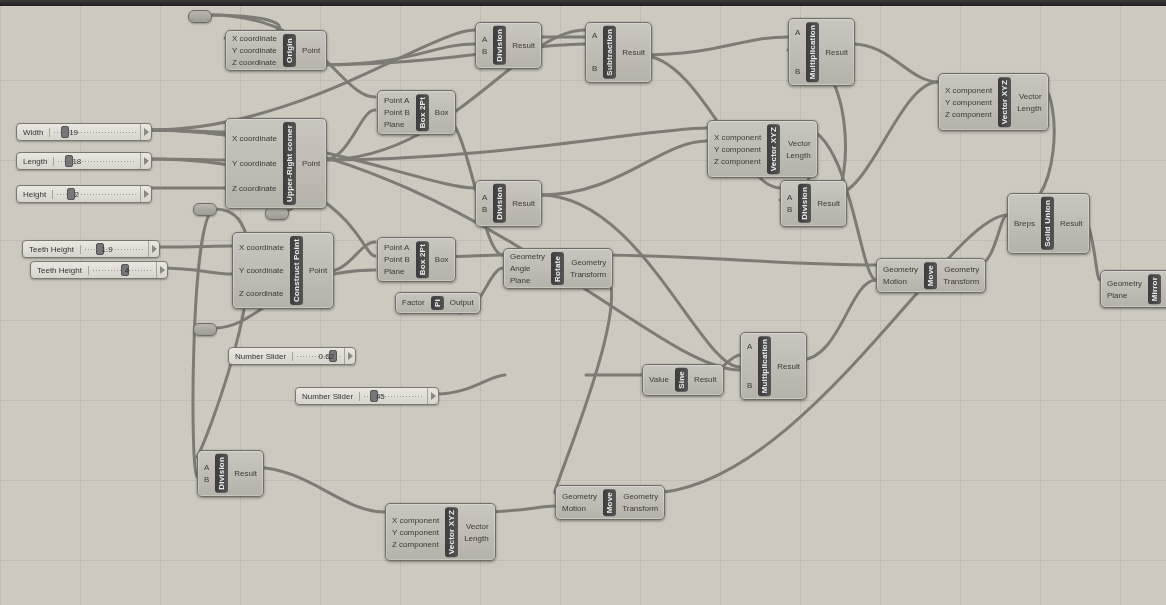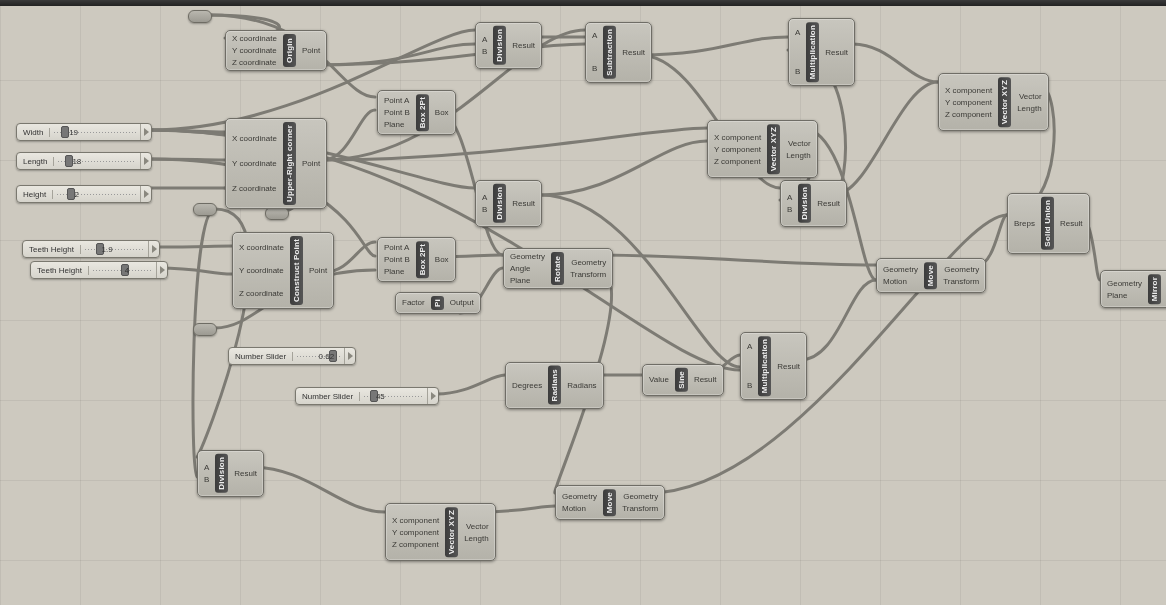--- a/index.html
+++ b/index.html
@@ -366,29 +366,20 @@
       <span class="port">Angle</span>
       <span class="port">Plane</span>
     </div>
     <div class="title">Rotate</div>
     <div class="ports out">
       <span class="port">Geometry</span>
       <span class="port">Transform</span>
     </div>
   </div>
 
-  <div class="node" style="left:505px;top:362px">
-    <div class="ports in">
-        <span class="port">Degrees</span>
-      </div>
-    <div class="title">Radians</div>
-    <div class="ports out">
-        <span class="port">Radians</span>
-      </div>
-  </div>
 
   <div class="node" style="left:642px;top:364px">
     <div class="ports in">
         <span class="port">Value</span>
       </div>
     <div class="title">Sine</div>
     <div class="ports out">
         <span class="port">Result</span>
       </div>
   </div>

